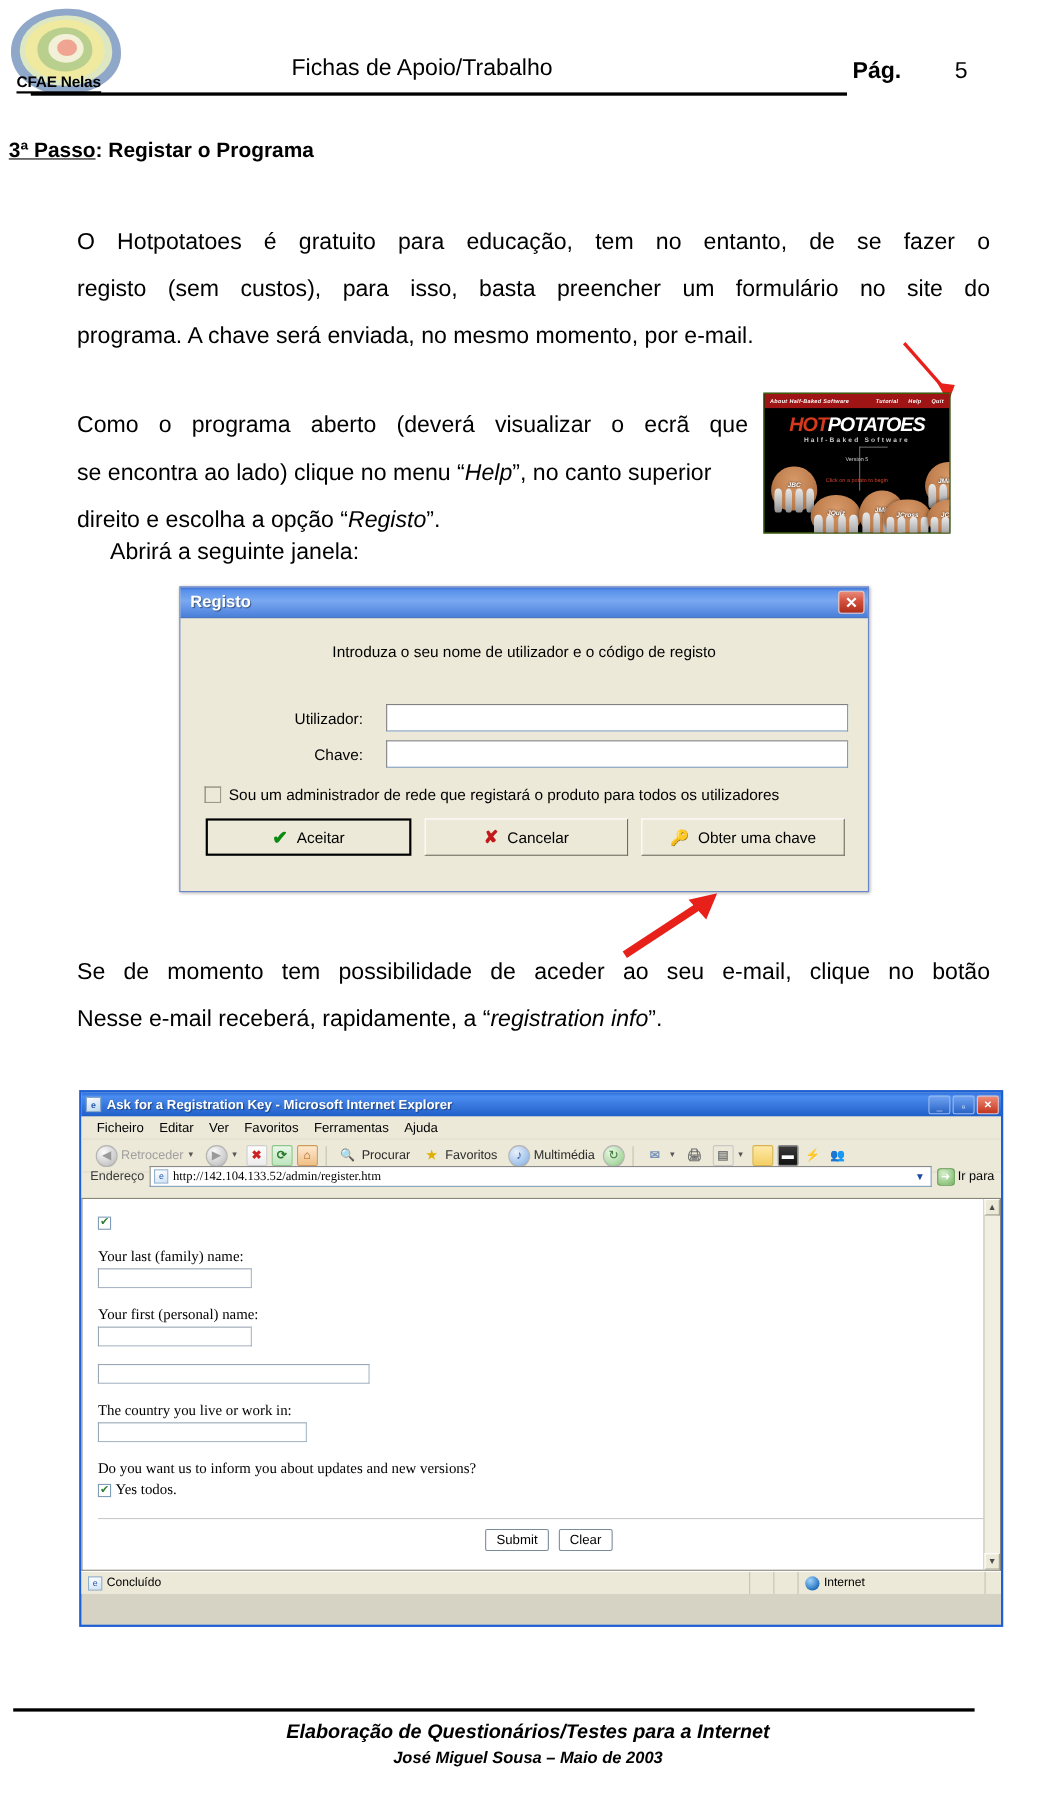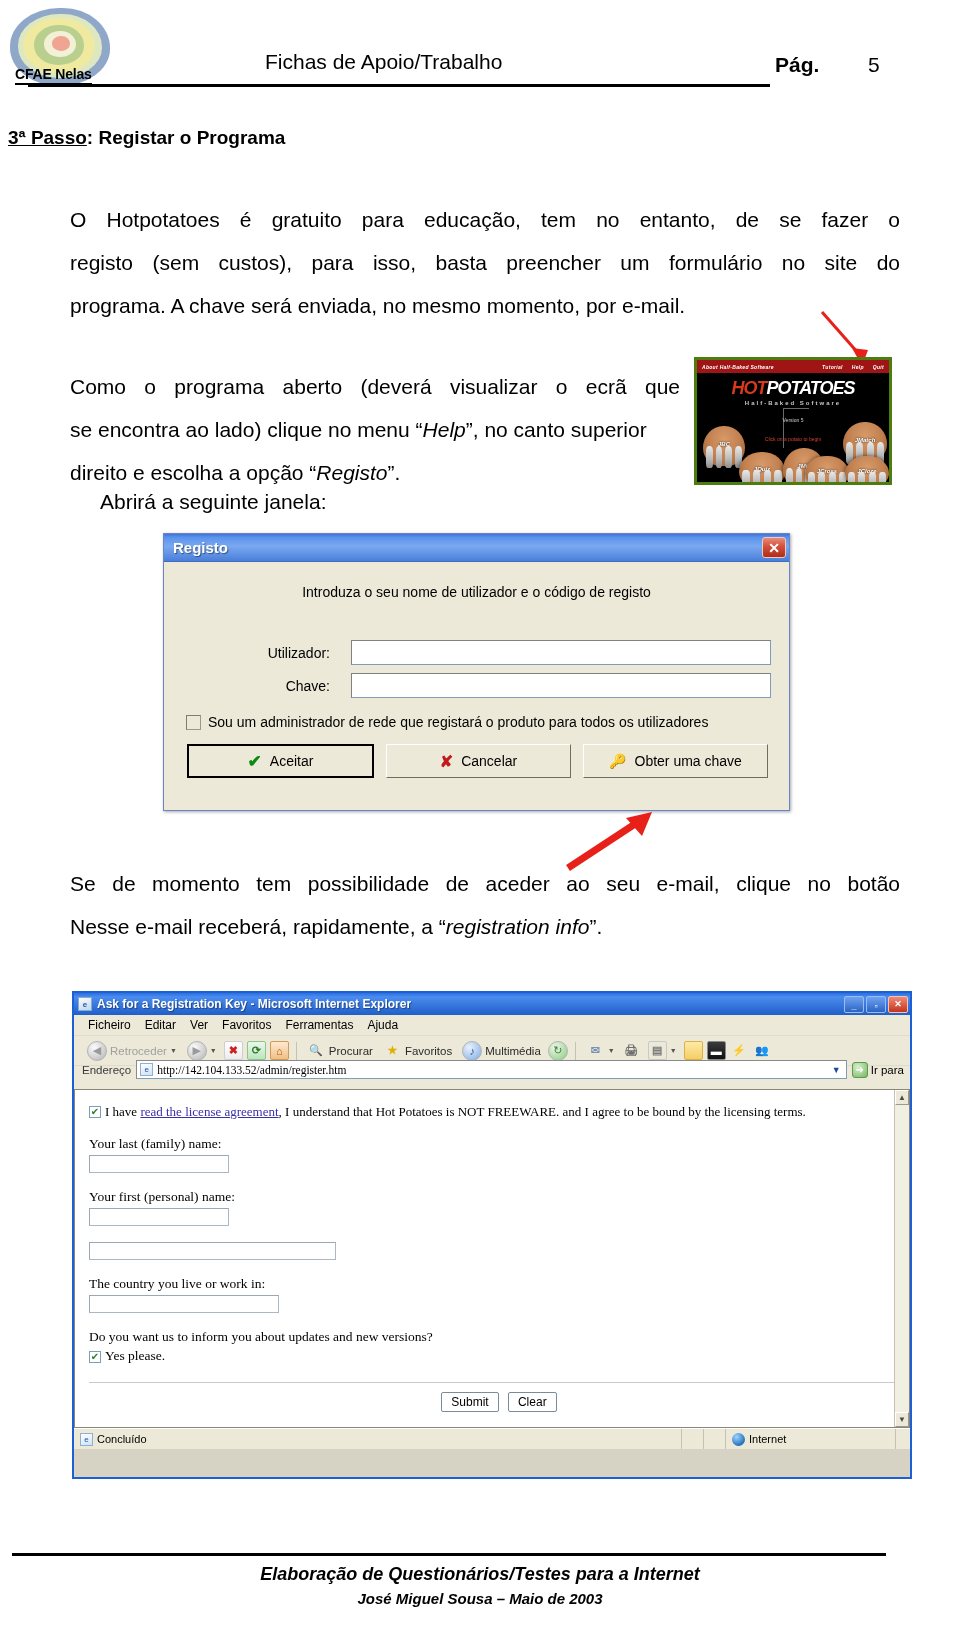--- a/index.html
+++ b/index.html
@@ -77,23 +77,23 @@
     font-size: 21px;
   }
 
   
   .jline { display:block; text-align: justify; text-align-last: justify; }
   .jline.last { text-align-last: left; }
 
   
   .hp-img {
     position:absolute; left: 694px; top: 357px;
-    width: 198px; height: 128px;
+    width: 170px; height: 128px;
     background: #000;
-    border: 3px solid #4d7c0f;
+    border: 1px solid #4d7c0f;
     overflow:hidden;
   }
   .hp-bar {
     position:absolute; left:0; top:0; width:100%; height:13px;
     background:#9f1414;
     display:flex; align-items:center; justify-content:space-between;
     padding: 0 5px;
   }
   .hp-bar span { font-size:5px; color:#fff; font-weight:bold; font-style:italic; letter-spacing:0.3px;}
   .hp-bar .right { display:flex; gap:9px; }
@@ -584,21 +584,20 @@
       <span class="go-arrow">➜</span>
       <span>Ir para</span>
     </span>
   </div>
 
   <div class="ie-content">
     <div class="page-inner">
 
       <div class="lic-line">
         <span class="cbx">✔</span>
-        <span><span>I have </span><a class="lic-link" href="#">read the license agreement</a><span>, I understand that Hot Potatoes is NOT FREEWARE. and I agree to be bound by the licensing terms.</span></span>
       </div>
 
       <div class="field-group">
         <div class="field-label">Your last (family) name:</div>
         <div class="field-input fi-w1"></div>
       </div>
 
       <div class="field-group">
         <div class="field-label">Your first (personal) name:</div>
         <div class="field-input fi-w1"></div>
@@ -610,21 +609,21 @@
 
       <div class="field-group">
         <div class="field-label">The country you live or work in:</div>
         <div class="field-input fi-w3"></div>
       </div>
 
       <div class="field-group">
         <div class="field-label">Do you want us to inform you about updates and new versions?</div>
         <div class="yes-row">
           <span class="cbx">✔</span>
-          <span>Yes please.</span>
+          <span>Yes todos.</span>
         </div>
       </div>
 
       <div class="hr-line"></div>
       <div class="btns-center">
         <span class="wbtn2">Submit</span>
         <span class="wbtn2">Clear</span>
       </div>
     </div>
 

